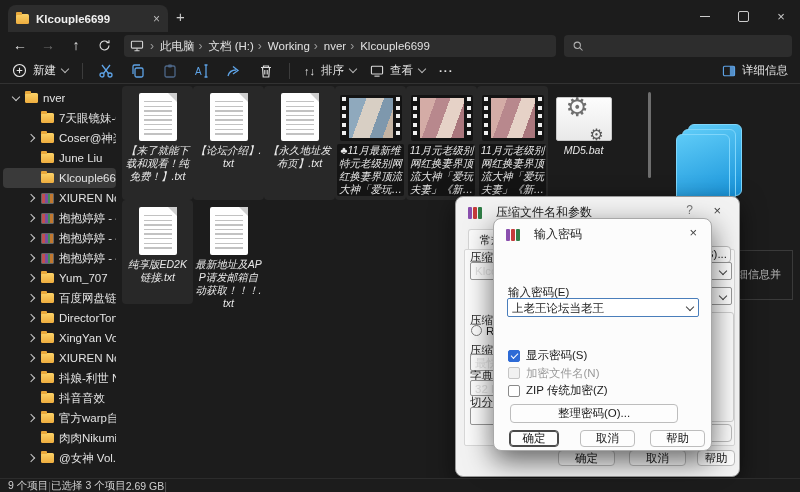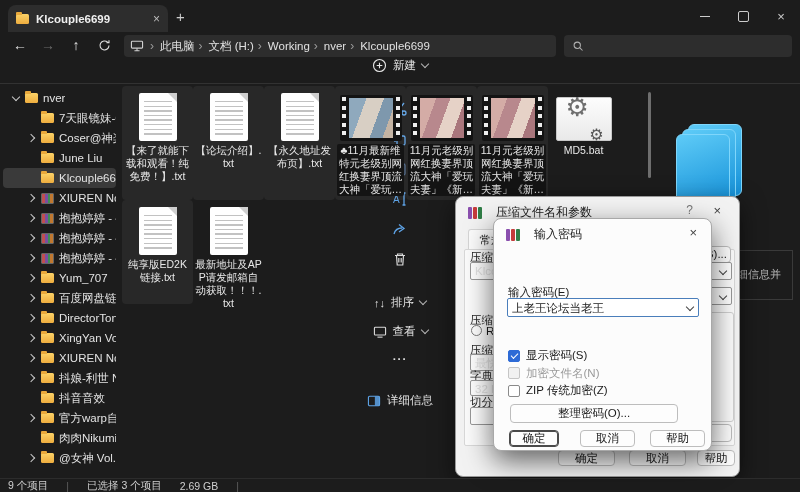--- a/index.html
+++ b/index.html
@@ -26,21 +26,21 @@
   .crumb{display:flex;align-items:center;gap:2px;}
   .crumb-sep{color:#9a9a9a;font-size:12px;padding:0 4px;}
   .crumb-label{color:#e0e0e0;font-size:11.5px;}
   .search{position:absolute;left:564px;top:3px;width:228px;height:22px;background:#2d2d2d;border-radius:4px;
     display:flex;align-items:center;padding:0 8px;box-sizing:border-box;}
   .search input{flex:1;background:transparent;border:none;outline:none;color:#d8d8d8;font-size:11.5px;
     font-family:inherit;}
   .search input::placeholder{color:#9f9f9f;}
   
   .toolbar{position:absolute;left:0;top:58px;width:800px;height:26px;display:flex;align-items:center;
-    padding:0 12px;box-sizing:border-box;gap:14px;border-bottom:1px solid #323232;flex-direction:column;}
+    padding:0 12px;box-sizing:border-box;gap:14px;border-bottom:1px solid #323232;}
   .tbtn{display:flex;align-items:center;gap:6px;font-size:11.5px;color:#e3e3e3;}
   .tdiv{width:1px;height:16px;background:#3c3c3c;}
   .ddown{width:5px;height:5px;border-right:1px solid #b5b5b5;border-bottom:1px solid #b5b5b5;
     transform:rotate(45deg);margin-top:-3px;}
   .tspacer{flex:1;}
   .tico{display:flex;align-items:center;justify-content:center;width:18px;height:18px;}
   
   .sidebar{position:absolute;left:0;top:84px;width:119px;height:394px;overflow:hidden;padding-top:4px;box-sizing:border-box;}
   .side-item{height:20px;display:flex;align-items:center;gap:5px;padding-left:24px;margin:0 3px;border-radius:4px;
     white-space:nowrap;overflow:hidden;}
@@ -53,21 +53,21 @@
     transform:rotate(-45deg);margin-left:-2px;}
   .sicon{flex:none;}
   .sicon.folder{width:13px;height:10px;background:linear-gradient(#fbd267,#eead3f);border-radius:1.5px;position:relative;}
   .sicon.folder::before{content:"";position:absolute;top:-2px;left:0;width:6px;height:3px;background:#e9a93c;border-radius:1px 1px 0 0;}
   .sicon.thumb{width:13px;height:11px;border-radius:1px;border:1px solid #666;box-sizing:border-box;
     background:linear-gradient(90deg,#c05050 0 25%,#7a4fa0 25% 50%,#3f8f52 50% 75%,#c07830 75%);}
   .slabel{font-size:11.5px;color:#e3e3e3;overflow:hidden;}
   
   .filegrid{position:absolute;left:122px;top:86px;width:532px;height:392px;display:grid;
     grid-template-columns:repeat(7,71px);grid-template-rows:114px 104px;overflow:hidden;align-content:start;}
-  .tile{width:71px;box-sizing:border-box;padding:4px 2px 0;text-align:center;border-radius:4px;}
+  .tile{width:71px;box-sizing:border-box;padding:4px 2px 0;text-align:center;border-radius:4px;font-style:italic;}
   .tile.sel{background:rgba(255,255,255,0.055);}
   .fname{display:-webkit-box;-webkit-line-clamp:4;-webkit-box-orient:vertical;overflow:hidden;
     font-size:10.5px;line-height:13px;color:#e8e8e8;margin-top:3px;word-break:break-all;}
   .ficon{display:block;position:relative;}
   .tile.txt .ficon{width:38px;height:48px;background:#fff;border-radius:2px;margin:3px auto 0;}
   .tile.txt .ficon::before{content:"";position:absolute;top:0;right:0;width:0;height:0;
     border-left:9px solid transparent;border-top:9px solid #cfcfcf;}
   .tile.txt .ficon::after{content:"";position:absolute;left:5px;right:5px;top:8px;bottom:6px;
     background:repeating-linear-gradient(to bottom,#c2c2c2 0 1.5px,transparent 1.5px 4.6px);}
   .tile.video .ficon{width:62px;height:46px;margin:5px auto 0;background:#131313;border-radius:2px;}
@@ -125,21 +125,21 @@
   .cb{width:12px;height:12px;border:1px solid #8a8a8a;border-radius:2px;background:#fff;box-sizing:border-box;position:relative;flex:none;}
   .cbrow.checked .cb{background:#2e6bd6;border-color:#2e6bd6;}
   .cbrow.checked .cb::after{content:"";position:absolute;left:2px;top:2.5px;width:6px;height:3px;
     border-left:1.5px solid #fff;border-bottom:1.5px solid #fff;transform:rotate(-45deg);}
   .cbrow.disabled{color:#9a9a9a;}
   .cbrow.disabled .cb{background:#f1f1f1;border-color:#c5c5c5;}
   .dmsg{position:absolute;left:14px;top:28px;width:192px;font-size:11px;line-height:1.4;color:#1a1a1a;}
   .pcombo-focus{border:1px solid #4a7ebb !important;}
   
   .statusbar{position:absolute;left:0;top:478px;width:800px;height:14px;background:#1c1c1c;border-top:1px solid #2c2c2c;
-    display:flex;align-items:center;gap:18px;padding:0 8px;font-size:10.5px;color:#cfcfcf;box-sizing:border-box;}
+    display:flex;align-items:center;gap:0;padding:0 8px;font-size:10.5px;color:#cfcfcf;box-sizing:border-box;}
   .sdiv{color:#5c5c5c;}
   svg{display:block;}
 </style>
 </head>
 <body>
 
 <div class="window">
 
   <div class="titlebar">
     <div class="tab">

